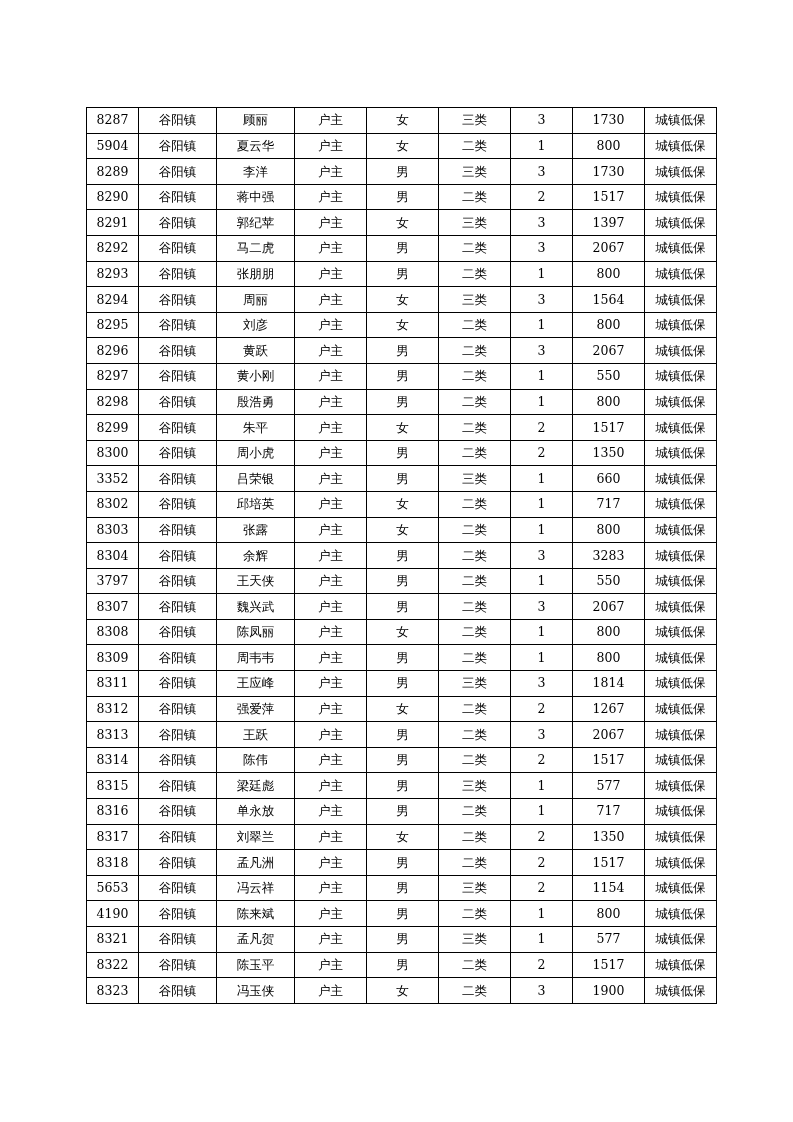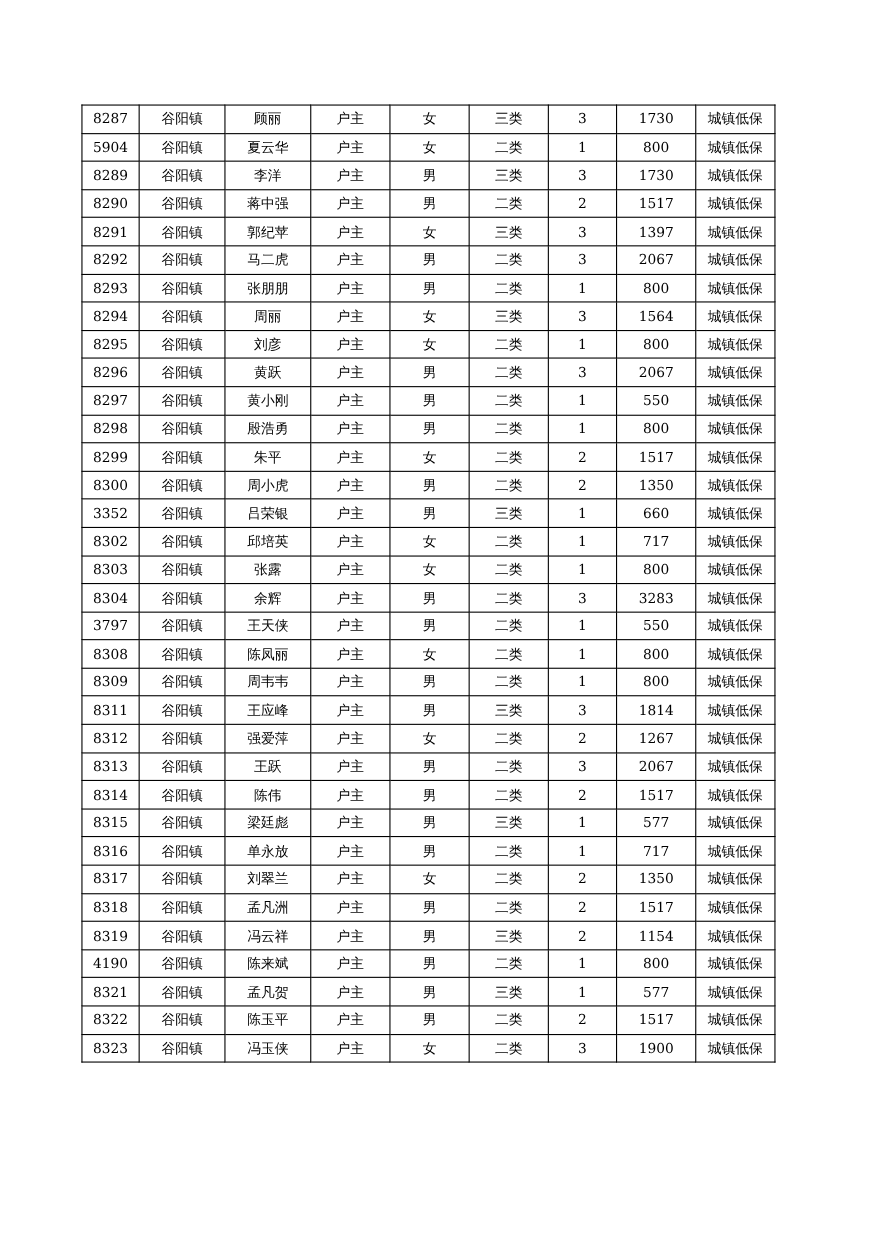--- a/index.html
+++ b/index.html
@@ -18,21 +18,21 @@
     position: relative;
     width: 793px;
     height: 1122px;
     box-sizing: border-box;
     padding: 95px 74px 0 74px;
   }
   table.data-table {
     border-collapse: collapse;
     table-layout: fixed;
     width: 608px;
-    margin: 0;
+    margin: 12px;
   }
   table.data-table td {
     border: 1px solid #000000;
     height: 24.6px;
     padding: 0 2px;
     text-align: center;
     vertical-align: middle;
     font-size: 12.5px;
     line-height: 1.1;
     font-family: "DejaVu Serif", "Liberation Serif", serif;
@@ -273,20 +273,31 @@
           <td>谷阳镇</td>
           <td>王天侠</td>
           <td>户主</td>
           <td>男</td>
           <td>二类</td>
           <td>1</td>
           <td class="cell-amt">550</td>
           <td>城镇低保</td>
         </tr>
         <tr>
+          <td class="cell-id">8307</td>
+          <td>谷阳镇</td>
+          <td>魏兴武</td>
+          <td>户主</td>
+          <td>男</td>
+          <td>二类</td>
+          <td>3</td>
+          <td class="cell-amt">2067</td>
+          <td>城镇低保</td>
+        </tr>
+        <tr>
           <td class="cell-id">8308</td>
           <td>谷阳镇</td>
           <td>陈凤丽</td>
           <td>户主</td>
           <td>女</td>
           <td>二类</td>
           <td>1</td>
           <td class="cell-amt">800</td>
           <td>城镇低保</td>
         </tr>
@@ -383,21 +394,21 @@
           <td>谷阳镇</td>
           <td>孟凡洲</td>
           <td>户主</td>
           <td>男</td>
           <td>二类</td>
           <td>2</td>
           <td class="cell-amt">1517</td>
           <td>城镇低保</td>
         </tr>
         <tr>
-          <td class="cell-id">8319</td>
+          <td class="cell-id">5653</td>
           <td>谷阳镇</td>
           <td>冯云祥</td>
           <td>户主</td>
           <td>男</td>
           <td>三类</td>
           <td>2</td>
           <td class="cell-amt">1154</td>
           <td>城镇低保</td>
         </tr>
         <tr>

